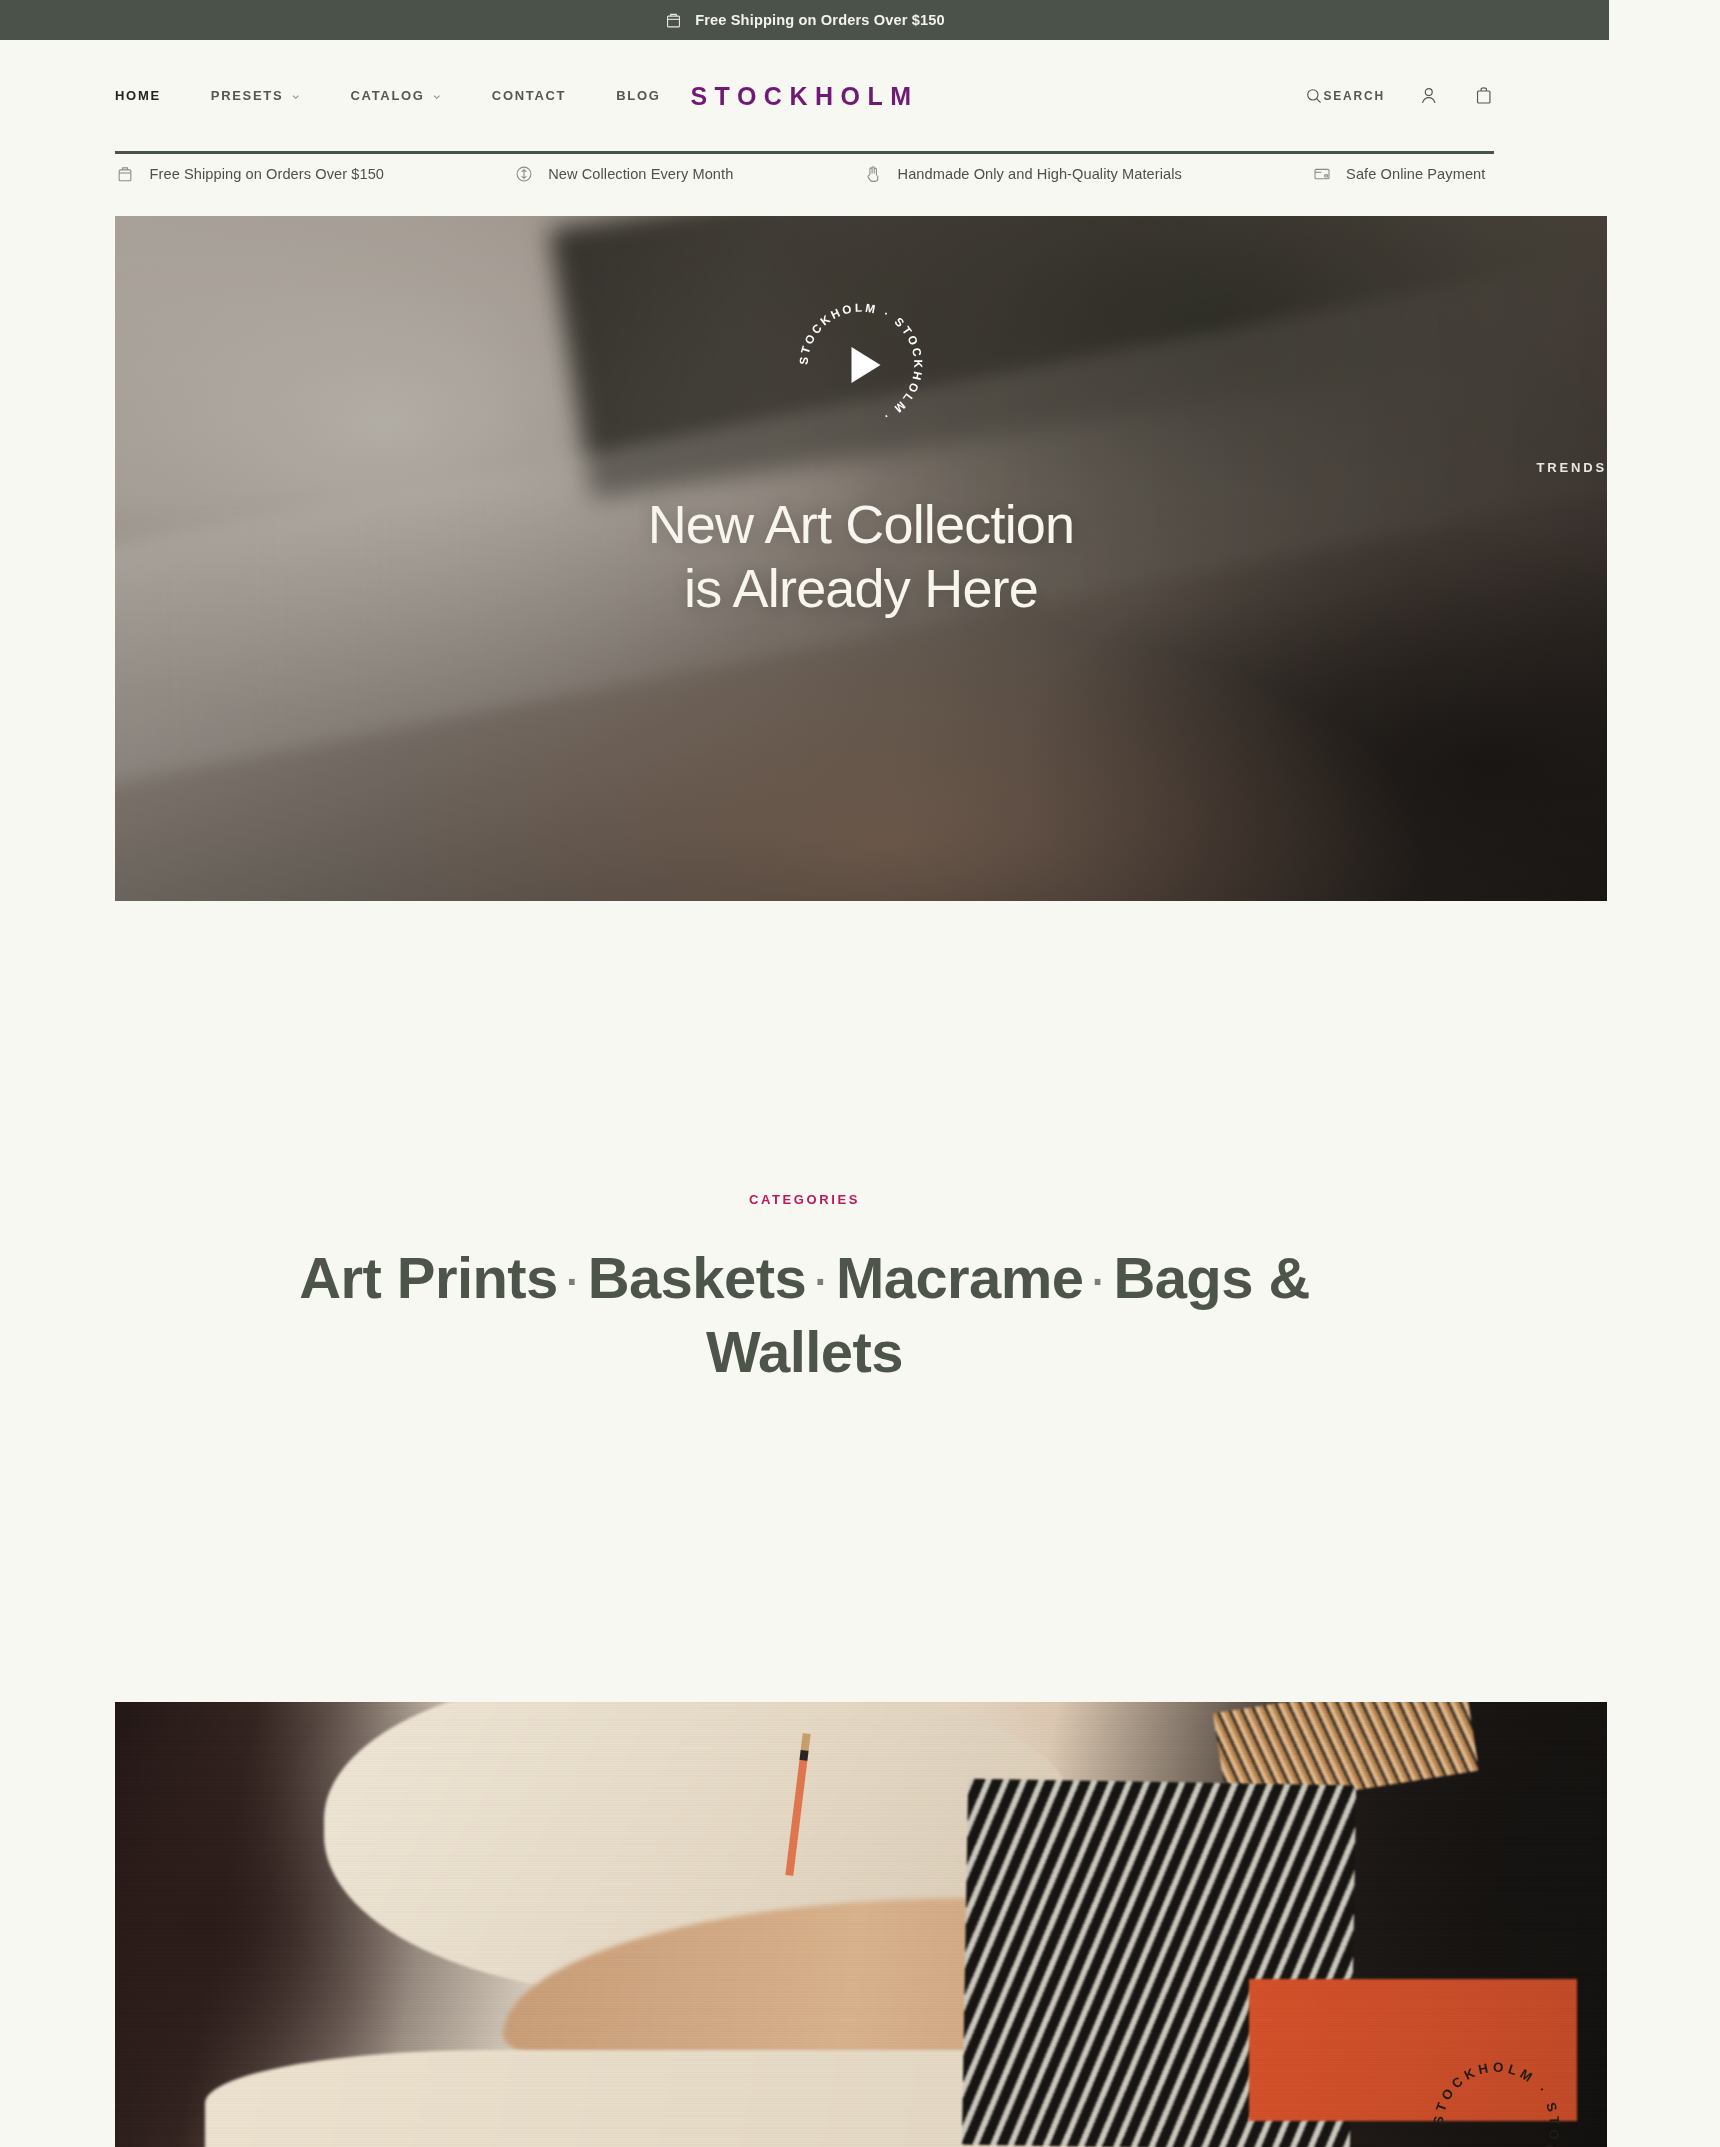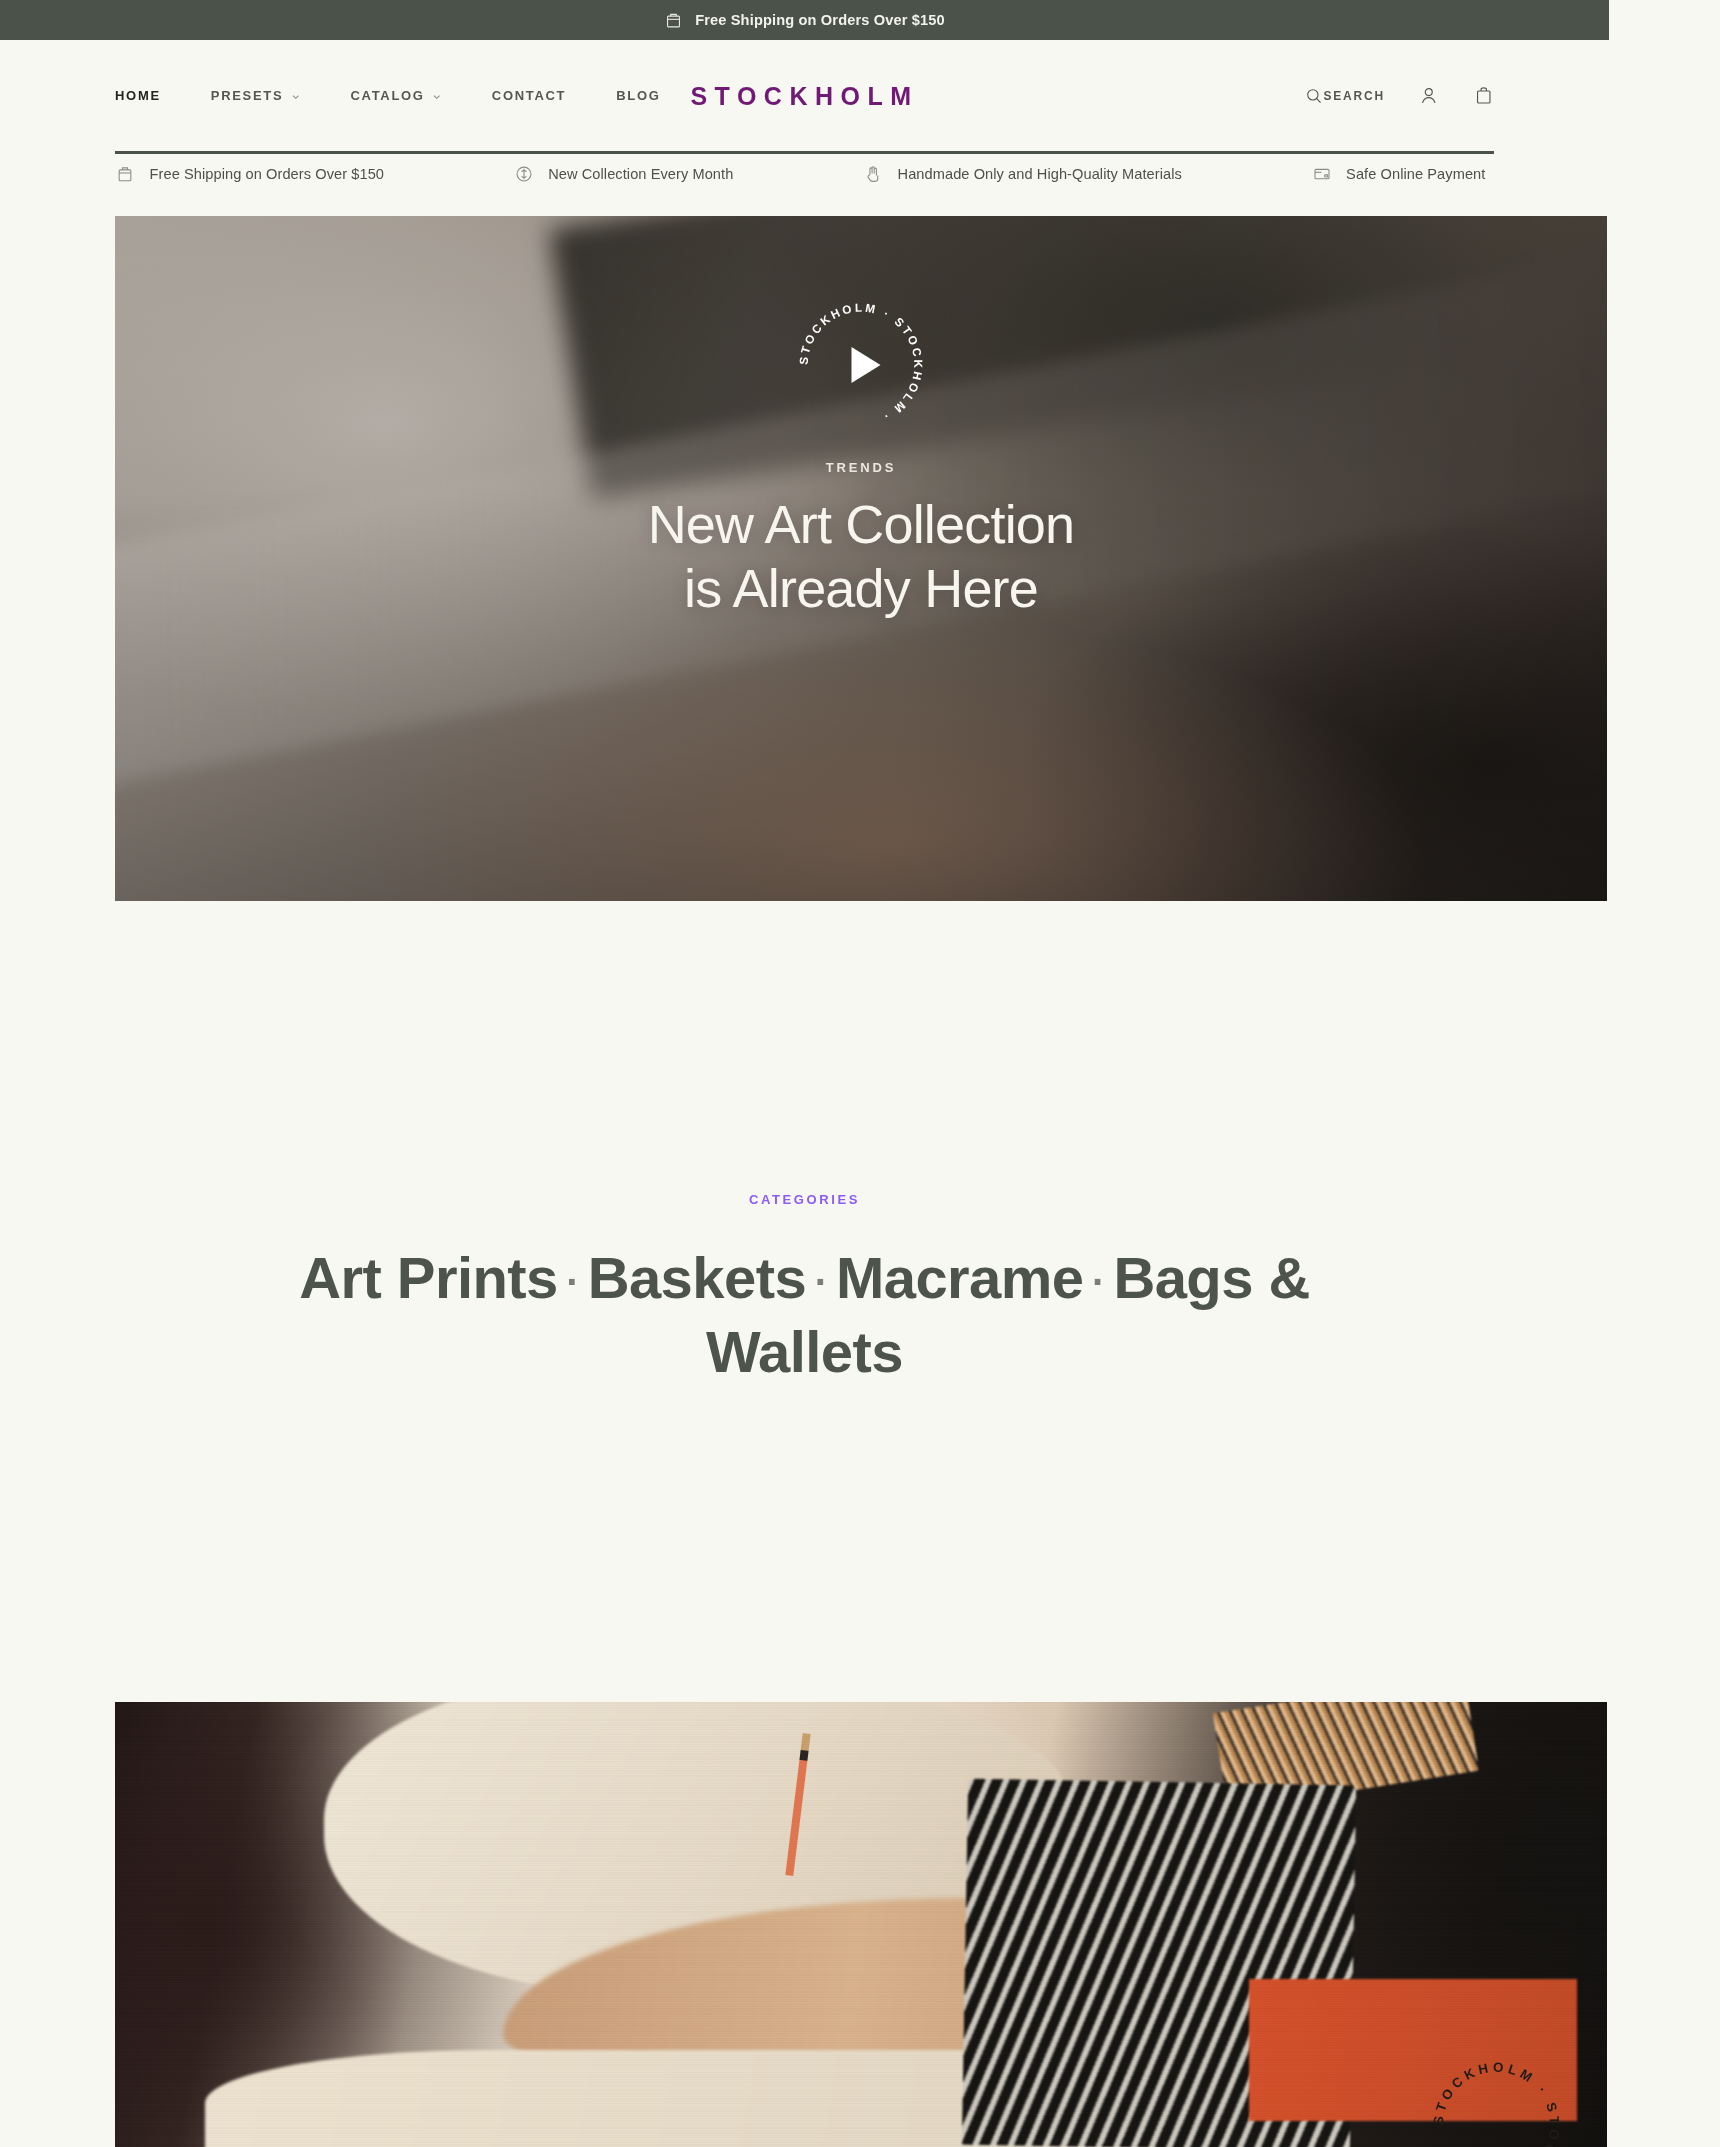--- a/index.html
+++ b/index.html
@@ -108,35 +108,35 @@
   @keyframes spin { to { transform:rotate(360deg);} }
   .play-tri {
     position:absolute; left:50%; top:50%; transform:translate(-50%,-50%);
     width:0; height:0;
     border-left:29px solid #fff;
     border-top:18px solid transparent;
     border-bottom:18px solid transparent;
     margin-left:5.2px;
   }
   .hero-eyebrow {
-    position:absolute; top:244px; left:0; right:0; text-align:center;
+    position:absolute; top:244px; left:0; right:0; text-align:right;
     color:#e9e7df; font-size:13px; font-weight:700; letter-spacing:.22em;
   }
   .hero-title {
     position:absolute; top:277px; left:0; right:0; text-align:center;
     color:#f7f5ee; font-size:54px; line-height:1.18; font-weight:400;
     letter-spacing:-.015em; text-shadow:0 1.7px 15.5px rgba(0,0,0,.22);
   }
 
   
   .cats {
     position:absolute; left:0; right:0; top:1192px; text-align:center;
   }
   .cats-eyebrow {
-    font-size:13px; font-weight:700; letter-spacing:.20em; color:#8b5cf6;
+    font-size:13px; font-weight:700; letter-spacing:.20em; color:#be185d;
   }
   .cats-list {
     margin-top:34px;
     font-size:58px; line-height:1.28; font-weight:700;
     color:#4d544a; letter-spacing:-.01em;
     max-width:1015px; margin-left:auto; margin-right:auto;
   }
   .cat-link { cursor:pointer; }
   .cat-dot { color:#7b7f74; font-size:40px; vertical-align:middle; padding:0 8.6px; }
 

